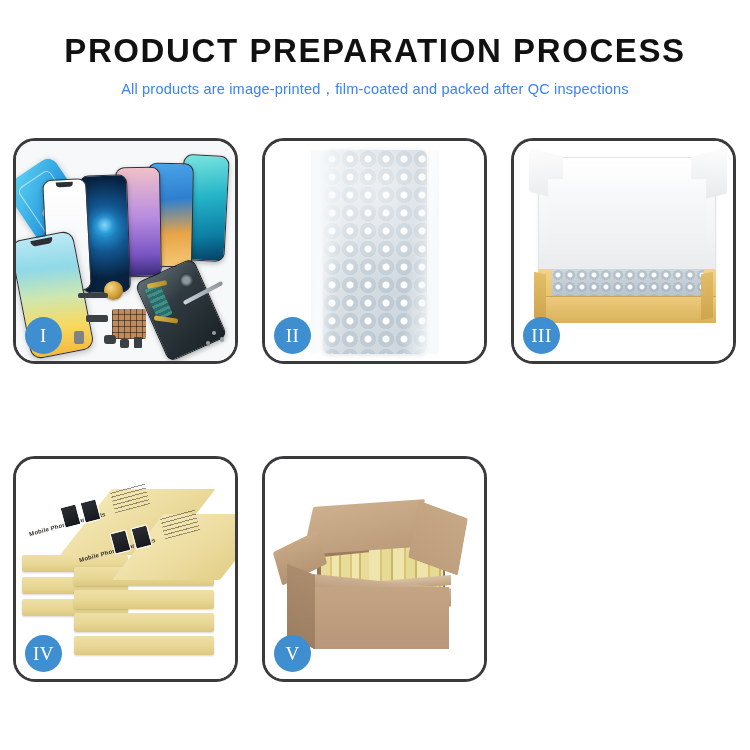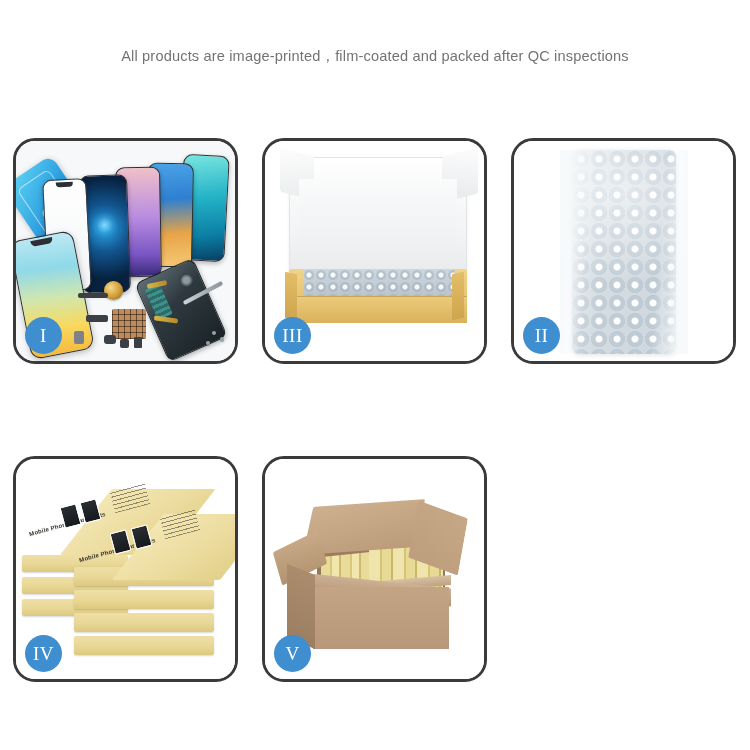--- a/index.html
+++ b/index.html
@@ -29,21 +29,21 @@
     color: #111111;
     line-height: 1;
     white-space: nowrap;
   }
   .subtitle {
     margin-top: 13px;
     font-family: "Liberation Sans", sans-serif;
     font-size: 14.6px;
     font-weight: 400;
     letter-spacing: 0.15px;
-    color: #737373;
+    color: #3b82f6;
     white-space: nowrap;
   }
 
   
   .grid {
     position: absolute;
     top: 138px;
     left: 13px;
     width: 724px;
     display: grid;
@@ -392,20 +392,21 @@
   }
   .sc-edge{
     position:absolute; left:125px; top:72px; width:2px; height:100px;
     background: rgba(120,95,70,.35);
   }
 </style>
 </head>
 <body>
 
 <div class="header">
+  <div class="title">PRODUCT PREPARATION PROCESS</div>
   <div class="subtitle">All products are image-printed，film-coated and packed after QC inspections</div>
 </div>
 
 <div class="grid">
 
   <div class="panel">
     <div class="stage">
       <div class="p1bg"></div>
       <div class="ph-adh"></div>
       <div class="ph-adh-chip"></div>
@@ -429,39 +430,39 @@
       <div class="part" style="left:58px; top:190px; width:10px; height:13px; border-radius:2px; background:#7c8287;"></div>
       <div class="screw" style="left:196px; top:190px;"></div>
       <div class="screw" style="left:204px; top:196px;"></div>
       <div class="screw" style="left:190px; top:200px;"></div>
     </div>
     <div class="badge">I</div>
   </div>
 
   <div class="panel">
     <div class="stage">
+      <div class="bw-bg"></div>
+      <div class="bw"></div>
+      <div class="bw-sheen"></div>
+    </div>
+    <div class="badge">II</div>
+  </div>
+
+  <div class="panel">
+    <div class="stage">
       <div class="p3bg"></div>
       <div class="mailer-lid"></div>
       <div class="mailer-inner"></div>
       <div class="mailer-base"></div>
       <div class="mailer-bubble"></div>
       <div class="mailer-base-front"></div>
       <div class="mailer-flap-l"></div>
       <div class="mailer-flap-r"></div>
     </div>
     <div class="badge">III</div>
-  </div>
-
-  <div class="panel">
-    <div class="stage">
-      <div class="bw-bg"></div>
-      <div class="bw"></div>
-      <div class="bw-sheen"></div>
-    </div>
-    <div class="badge">II</div>
   </div>
 
   <div class="panel">
     <div class="stage">
       <div class="p4bg"></div>
       <div class="stackwrap">
 
         <div class="kbox" style="left:6px; top:96px; width:106px; height:17px;"></div>
         <div class="kbox" style="left:6px; top:118px; width:106px; height:17px;"></div>
         <div class="kbox" style="left:6px; top:140px; width:106px; height:17px;"></div>

